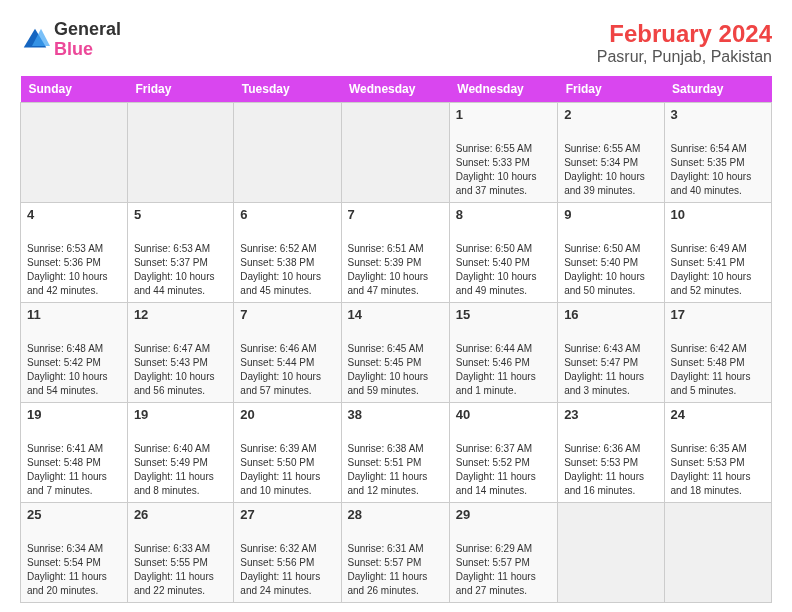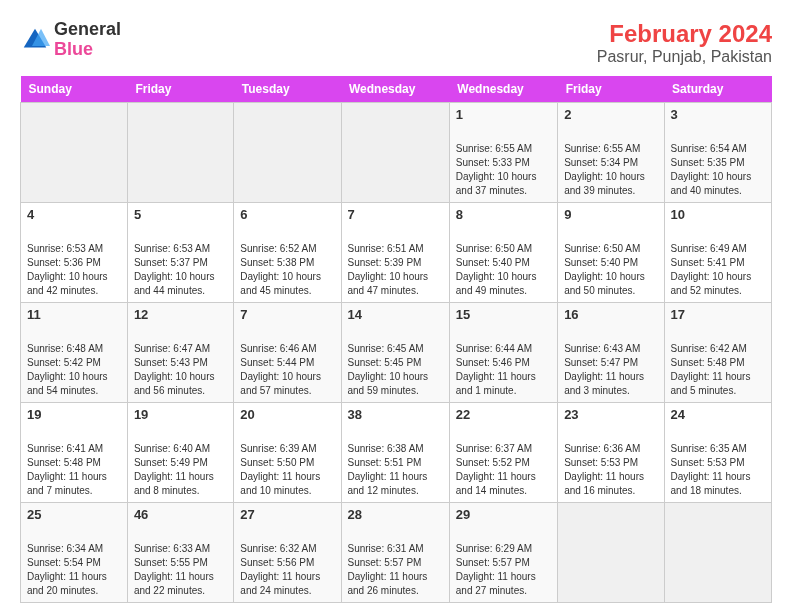--- a/index.html
+++ b/index.html
@@ -208,39 +208,39 @@
         </td>
         <td>
           <span class="day-num">20</span>
           <div class="day-info">Sunrise: 6:39 AM<br>Sunset: 5:50 PM<br>Daylight: 11 hours<br>and 10 minutes.</div>
         </td>
         <td>
           <span class="day-num">38</span>
           <div class="day-info">Sunrise: 6:38 AM<br>Sunset: 5:51 PM<br>Daylight: 11 hours<br>and 12 minutes.</div>
         </td>
         <td>
-          <span class="day-num">22</span>
+          <span class="day-num">40</span>
           <div class="day-info">Sunrise: 6:37 AM<br>Sunset: 5:52 PM<br>Daylight: 11 hours<br>and 14 minutes.</div>
         </td>
         <td>
           <span class="day-num">23</span>
           <div class="day-info">Sunrise: 6:36 AM<br>Sunset: 5:53 PM<br>Daylight: 11 hours<br>and 16 minutes.</div>
         </td>
         <td>
           <span class="day-num">24</span>
           <div class="day-info">Sunrise: 6:35 AM<br>Sunset: 5:53 PM<br>Daylight: 11 hours<br>and 18 minutes.</div>
         </td>
       </tr>
       <tr>
         <td>
           <span class="day-num">25</span>
           <div class="day-info">Sunrise: 6:34 AM<br>Sunset: 5:54 PM<br>Daylight: 11 hours<br>and 20 minutes.</div>
         </td>
         <td>
-          <span class="day-num">46</span>
+          <span class="day-num">26</span>
           <div class="day-info">Sunrise: 6:33 AM<br>Sunset: 5:55 PM<br>Daylight: 11 hours<br>and 22 minutes.</div>
         </td>
         <td>
           <span class="day-num">27</span>
           <div class="day-info">Sunrise: 6:32 AM<br>Sunset: 5:56 PM<br>Daylight: 11 hours<br>and 24 minutes.</div>
         </td>
         <td>
           <span class="day-num">28</span>
           <div class="day-info">Sunrise: 6:31 AM<br>Sunset: 5:57 PM<br>Daylight: 11 hours<br>and 26 minutes.</div>
         </td>

